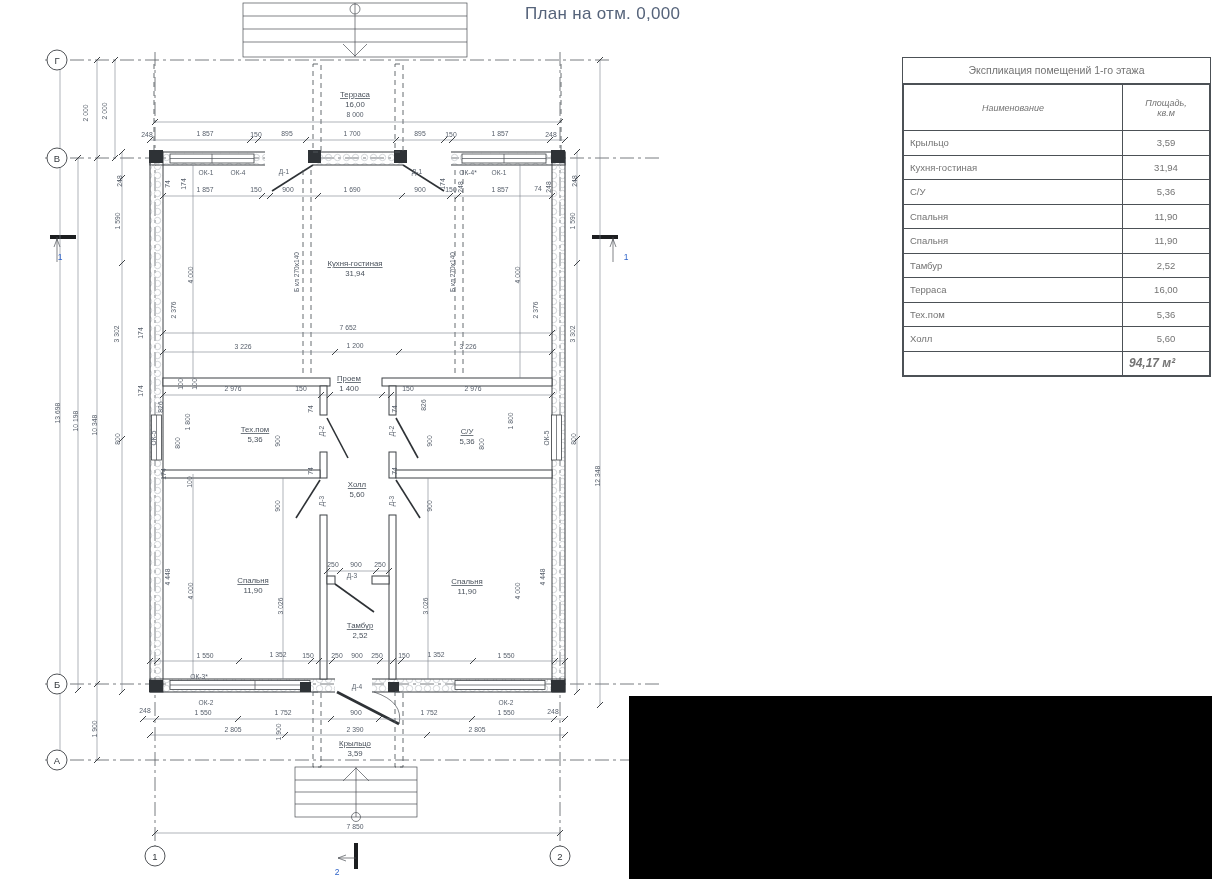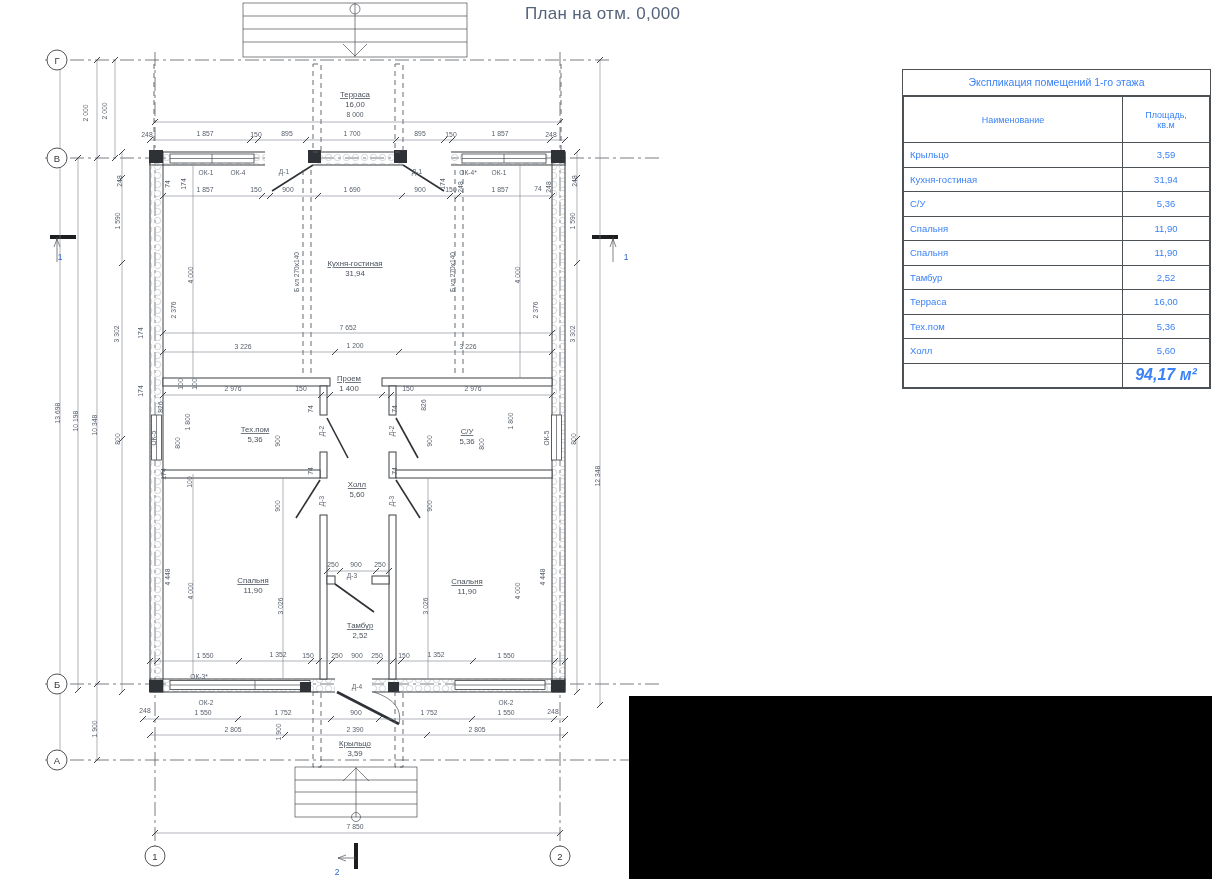--- a/index.html
+++ b/index.html
@@ -1,28 +1,28 @@
 <!DOCTYPE html>
 <html><head>
 <meta charset="utf-8">
 <style>
   html,body{margin:0;padding:0;background:#fff;}
   body{font-family:"Liberation Sans",sans-serif;}
   .canvas{position:relative;width:1212px;height:879px;background:#fff;overflow:hidden;}
   .main-title{position:absolute;left:497px;top:4px;font-size:17px;color:#55637a;letter-spacing:.3px;margin-left:28px;}
   
-  .expl{position:absolute;left:902px;top:57px;width:307px;border:1px solid #4c5156;background:#fff;color:#3b82f6;margin-top:12px;}
+  .expl{position:absolute;left:902px;top:57px;width:307px;border:1px solid #4c5156;background:#fff;color:#737373;}
   .expl-title{height:25px;line-height:25px;text-align:center;font-size:10.5px;border-bottom:1px solid #4c5156;}
   .expl table{border-collapse:collapse;width:100%;font-size:9.5px;}
   .expl th,.expl td{border:1px solid #4c5156;padding:0 6px;}
-  .expl th{height:45px;font-weight:normal;text-align:center;font-size:9px;}
+  .expl th{height:45px;font-weight:normal;text-align:center;font-size:9px;font-style:italic;}
   .expl th.num-col{width:58px;padding:0 14px;}
   .expl td{height:23.5px;}
   .expl td.num{text-align:center;}
-  .expl .total-cell{font-style:italic;font-weight:bold;text-align:center;font-size:16px;}
+  .expl .total-cell{font-style:italic;font-weight:bold;text-align:left;font-size:12px;}
   .redaction{position:absolute;left:629px;top:696px;width:583px;height:183px;background:#000;}
   
   svg text{font-family:"Liberation Sans",sans-serif;}
   .axis line{stroke:#565b60;stroke-width:.8;stroke-dasharray:14 4 3 4;}
   .thin{stroke:#4a4f54;stroke-width:.7;fill:none;}
   .dimline line{stroke:#7a828c;stroke-width:.6;}
   .wall{fill:url(#ins);stroke:#3d4145;stroke-width:1;}
   .iwall{fill:#fff;stroke:#3d4145;stroke-width:1;}
   .solid{fill:#2e3236;}
   .gap{fill:#fff;stroke:none;}

